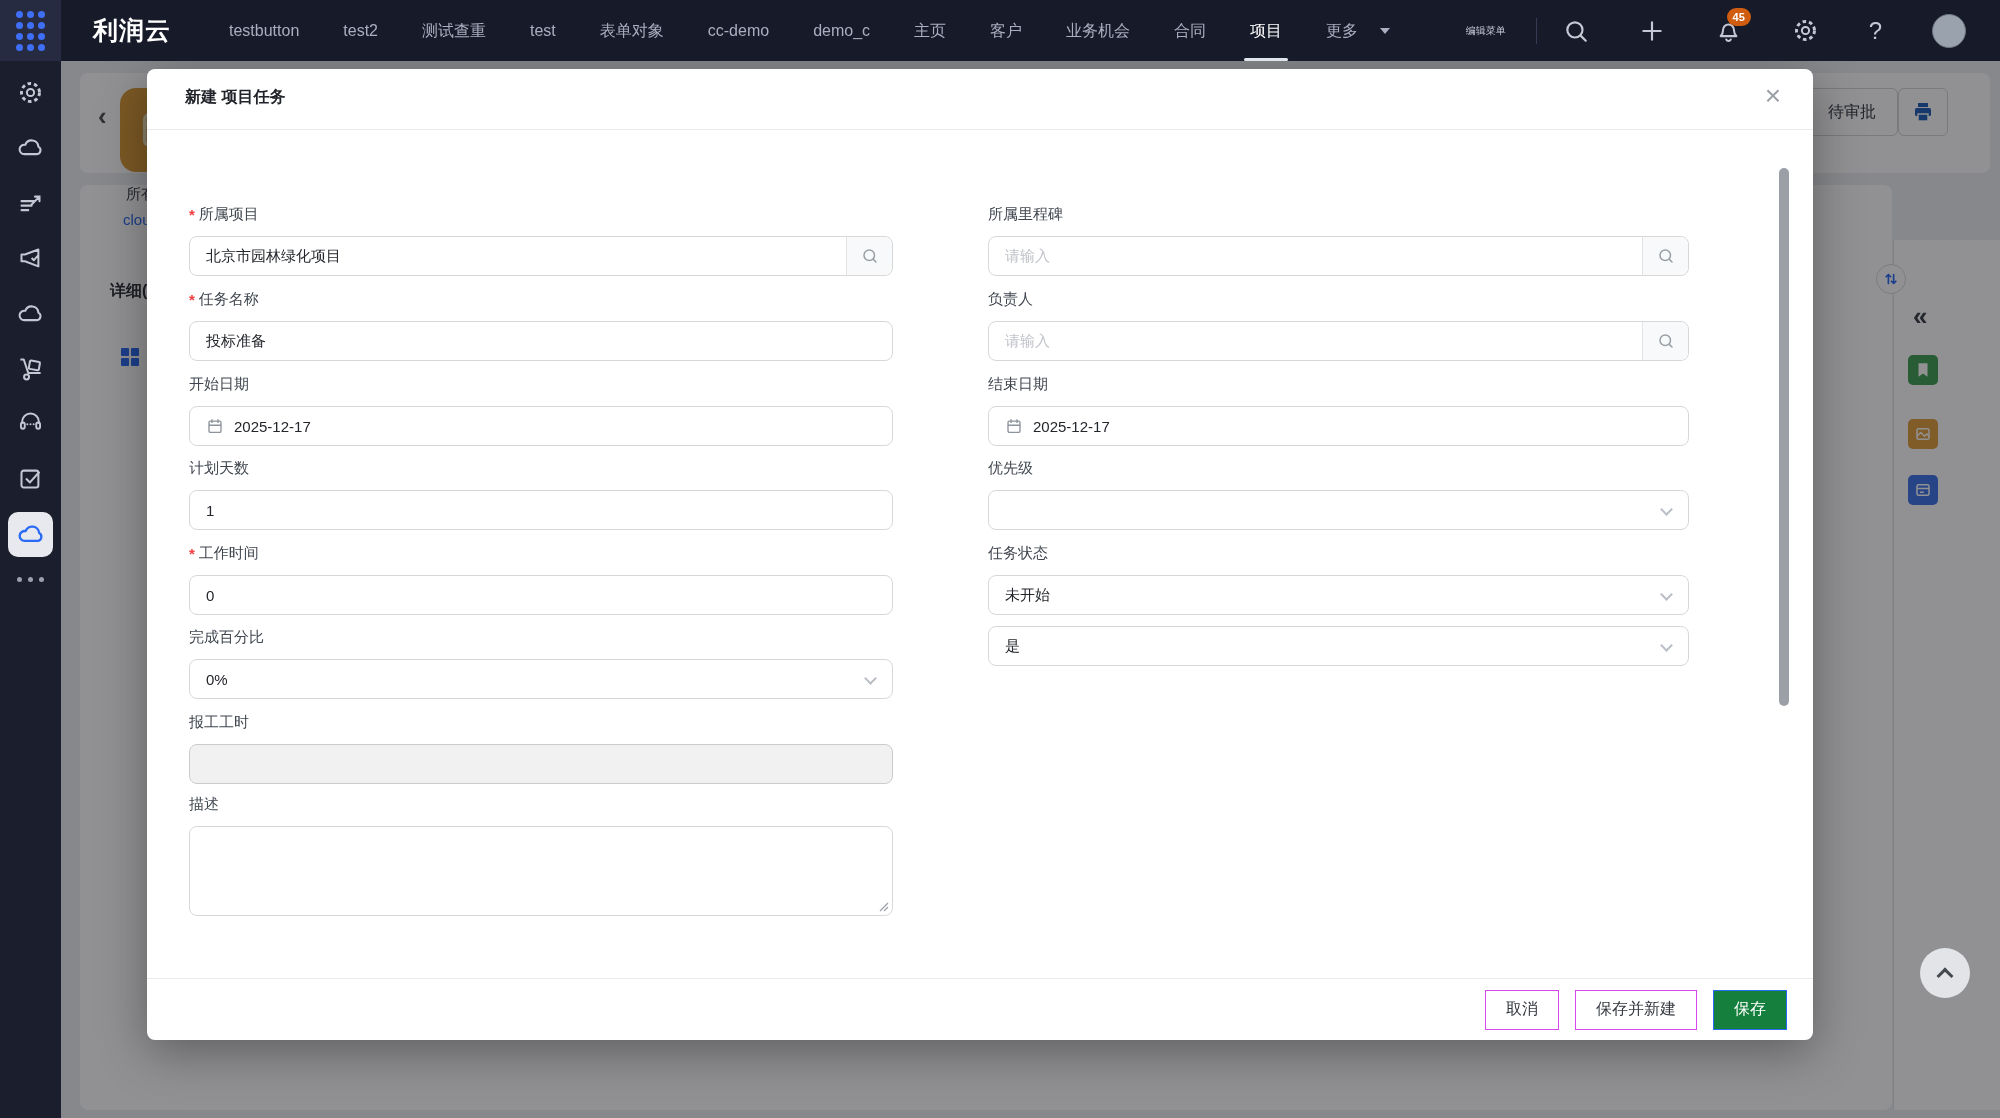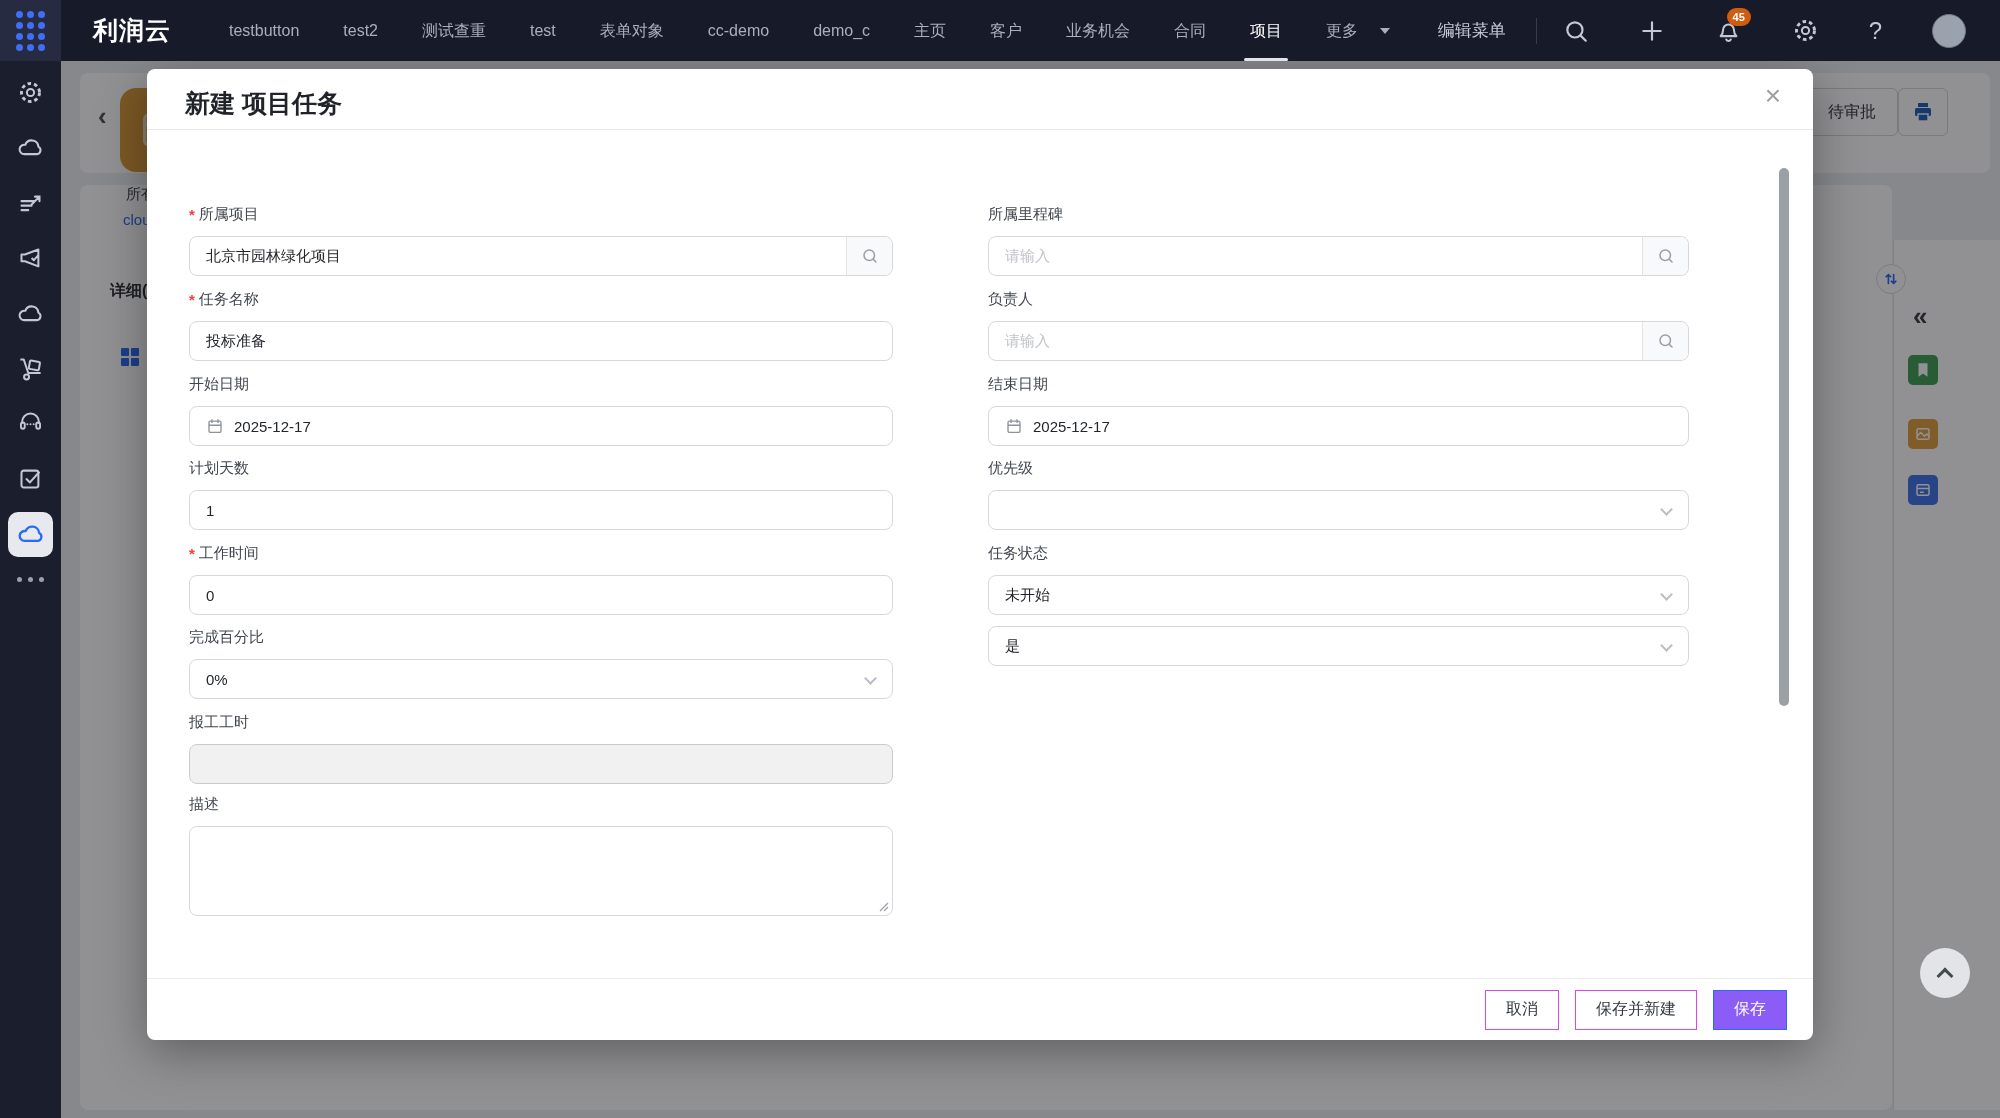--- a/index.html
+++ b/index.html
@@ -12,21 +12,21 @@
   .launcher { width:61px; height:61px; background:#262b42; display:flex; align-items:center; justify-content:center; flex:none; }
   .waffle { display:grid; grid-template-columns:repeat(3,7px); grid-template-rows:repeat(4,7px); gap:4px; }
   .waffle i { width:7px; height:7px; border-radius:50%; background:#3f6ff7; }
   .appname { color:#fff; font-size:25px; font-weight:bold; margin-left:32px; letter-spacing:1px; flex:none; }
   .nav { display:flex; align-items:center; gap:44px; margin-left:58px; height:61px; }
   .nav-item { color:#a9afc0; font-size:16px; height:61px; line-height:61px; cursor:pointer; white-space:nowrap; position:relative; }
   .nav-item.active { color:#fff; }
   .nav-item.active::after { content:""; position:absolute; left:-6px; right:-6px; bottom:0; height:3px; background:#dfe3ec; border-radius:2px; }
   .more { display:flex; align-items:center; gap:22px; }
   .caret-down { width:0; height:0; border-left:5px solid transparent; border-right:5px solid transparent; border-top:6px solid #a9afc0; }
-  .edit-menu { margin-left:auto; color:#c6cbd8; font-size:17px; white-space:nowrap; cursor:pointer; }
+  .edit-menu { margin-left:auto; color:#c6cbd8; font-size:10px; white-space:nowrap; cursor:pointer; }
   .top-divider { width:1px; height:26px; background:#353b52; margin:0 26px 0 30px; }
   .top-icons { display:flex; align-items:center; gap:50px; padding-right:34px; color:#c3c8d4; }
   .tico { position:relative; cursor:pointer; color:#c3c8d4; }
   .badge { position:absolute; top:-9px; left:12px; min-width:24px; height:18px; padding:0 5px; background:#cf5c0f; color:#fff; font-size:11px; line-height:18px; border-radius:9px; text-align:center; font-weight:bold; }
   .qmark { font-size:24px; color:#c3c8d4; }
   .avatar { width:34px; height:34px; border-radius:50%; background:#9aa2ad; border:1px solid #6e7682; }
 
   
   .sidebar { position:absolute; left:0; top:61px; width:61px; height:1057px; background:#1b1e2c; z-index:40; }
   .sb-ico { position:absolute; left:17px; width:27px; height:27px; color:#c3c8d4; cursor:pointer; }
@@ -52,41 +52,41 @@
   .transfer-circle { position:absolute; left:1815px; top:203px; width:30px; height:30px; border-radius:50%; background:#fff; border:1px solid #d9d9d9; display:flex; align-items:center; justify-content:center; color:#2a6af5; }
   .collapse-ch { position:absolute; left:1852px; top:240px; font-size:26px; color:#3a3f46; font-weight:bold; }
   .mini-app { position:absolute; left:1847px; width:30px; height:30px; border-radius:5px; display:flex; align-items:center; justify-content:center; color:#fff; }
 
   
   .overlay { position:absolute; left:61px; top:61px; width:1939px; height:1057px; background:rgba(10,12,16,0.45); z-index:10; }
 
   
   .modal { position:absolute; left:147px; top:69px; width:1666px; height:971px; background:#fff; border-radius:8px; box-shadow:0 12px 48px rgba(0,0,0,0.35); z-index:20; }
   .m-header { position:absolute; left:0; top:0; width:100%; height:61px; border-bottom:1px solid #e9e9e9; }
-  .m-title { position:absolute; left:38px; top:18px; font-size:25px; font-weight:bold; color:#202329; }
+  .m-title { position:absolute; left:38px; top:18px; font-size:16px; font-weight:bold; color:#202329; }
   .m-close { position:absolute; right:32px; top:13px; font-size:28px; color:#9aa0a6; cursor:pointer; line-height:1; }
   .m-band { position:absolute; left:26px; top:81px; width:1608px; height:40px; background:#eff5ff; border-radius:4px; }
   .m-band span { position:absolute; left:18px; top:9px; font-size:17px; font-weight:bold; color:#1c1f24; }
   .m-scrollbar { position:absolute; left:1632px; top:99px; width:10px; height:538px; background:#9ba0a7; border-radius:5px; }
 
   .field { position:absolute; }
   .flabel { height:22px; font-size:15px; color:#40464f; margin-bottom:11px; display:flex; align-items:center; gap:4px; }
   .req { color:#f23c3c; font-size:15px; font-weight:bold; }
   .finput { position:relative; height:40px; border:1px solid #d8d8d8; border-radius:8px; background:#fff; display:flex; align-items:center; padding:0 16px; font-size:15px; color:#23262b; }
   .finput.disabled { background:#f1f1f2; border-color:#cbcbcd; }
   .ph { color:#c0c3c9; }
   .addon { position:absolute; right:0; top:0; bottom:0; width:46px; background:#f8f9fa; border-left:1px solid #e4e4e4; border-radius:0 8px 8px 0; display:flex; align-items:center; justify-content:center; color:#9a9fa6; }
   .cal-ico { margin-right:10px; color:#8d939b; }
   .chev { position:absolute; right:17px; top:14px; width:9px; height:9px; border-right:2px solid #b9bdc4; border-bottom:2px solid #b9bdc4; transform:rotate(45deg); }
   .ftextarea { position:relative; height:90px; border:1px solid #d8d8d8; border-radius:8px; background:#fff; }
   .resize-h { position:absolute; right:3px; bottom:3px; color:#9aa0a6; }
 
   .m-footer { position:absolute; left:0; bottom:0; width:100%; height:62px; border-top:1px solid #ebebeb; display:flex; align-items:center; justify-content:flex-end; gap:16px; padding-right:26px; }
   .btn { height:40px; padding:0 20px; border:1px solid #d946ef; border-radius:0; background:#fff; font-size:16px; color:#33383f; display:flex; align-items:center; justify-content:center; cursor:pointer; white-space:nowrap; font-family:inherit; }
-  .btn.primary { background:#8b5cf6; border-color:#2a6af5; color:#fff; }
+  .btn.primary { background:#15803d; border-color:#2a6af5; color:#fff; }
 
   .scroll-top { position:absolute; left:1920px; top:948px; width:50px; height:50px; border-radius:50%; background:#e2e4e8; z-index:30; display:flex; align-items:center; justify-content:center; cursor:pointer; }
   .scroll-top i { width:12px; height:12px; border-left:3px solid #44494f; border-top:3px solid #44494f; transform:rotate(45deg); margin-top:5px; }
 </style>
 </head>
 <body>
 
 <div class="topbar">
   <div class="launcher">
     <div class="waffle">

